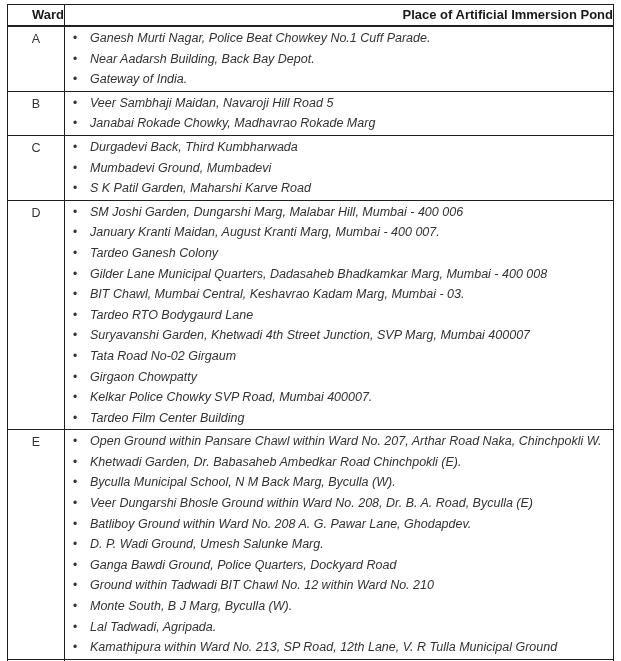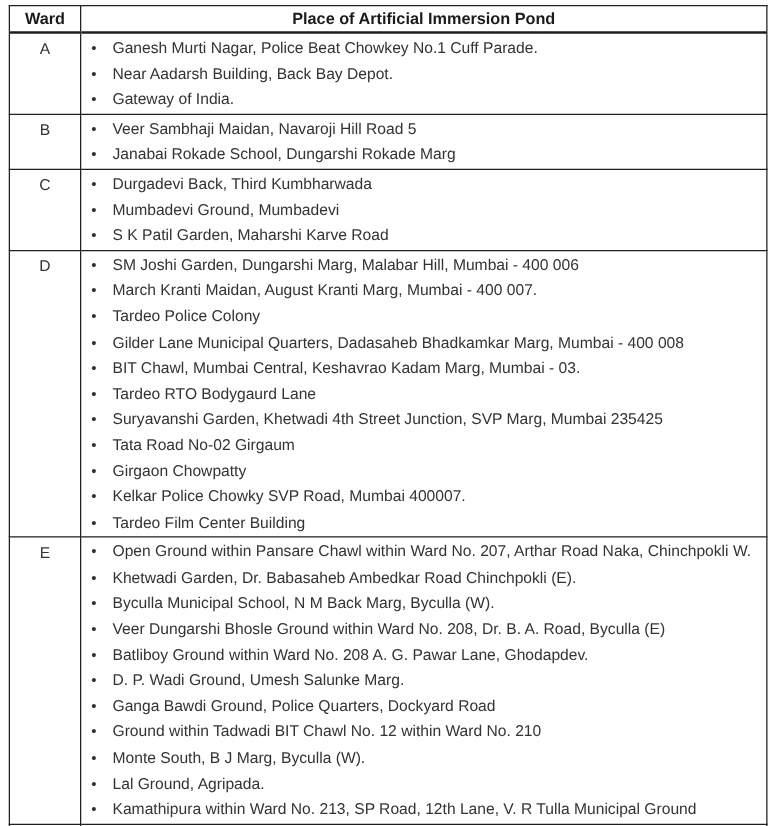--- a/index.html
+++ b/index.html
@@ -28,21 +28,21 @@
   .pond-table th,
   .pond-table td {
     border: 1px solid #1f1f1f;
     vertical-align: top;
     padding: 0;
   }
   .pond-table thead th {
     font-size: 13px;
     font-weight: bold;
     color: #1a1a1a;
-    text-align: center;
+    text-align: right;
     height: 20px;
     line-height: 20px;
     border-bottom-width: 2px;
   }
   col.ward-col { width: 57px; }
   td.ward-cell {
     text-align: center;
     font-size: 12.5px;
     color: #333333;
     padding-top: 2px;
@@ -60,20 +60,21 @@
   }
   .place-bullet {
     flex: none;
     width: 17px;
     margin-left: 8px;
     font-size: 12px;
     color: #333333;
   }
   .place-text {
     white-space: nowrap;
+    font-style: italic;
   }
   tr.partial-row td {
     height: 30px;
     border-top: 1px solid #1f1f1f;
   }
 </style>
 </head>
 <body>
 
 <div class="page">
@@ -108,21 +109,21 @@
         </tr>
         <tr>
           <td class="ward-cell">B</td>
           <td class="places-cell">
             <div class="place-item">
               <span class="place-bullet">•</span>
               <span class="place-text">Veer Sambhaji Maidan, Navaroji Hill Road 5</span>
             </div>
             <div class="place-item">
               <span class="place-bullet">•</span>
-              <span class="place-text">Janabai Rokade School, Dungarshi Rokade Marg</span>
+              <span class="place-text">Janabai Rokade Chowky, Madhavrao Rokade Marg</span>
             </div>
           </td>
         </tr>
         <tr>
           <td class="ward-cell">C</td>
           <td class="places-cell">
             <div class="place-item">
               <span class="place-bullet">•</span>
               <span class="place-text">Durgadevi Back, Third Kumbharwada</span>
             </div>
@@ -138,41 +139,41 @@
         </tr>
         <tr>
           <td class="ward-cell">D</td>
           <td class="places-cell">
             <div class="place-item">
               <span class="place-bullet">•</span>
               <span class="place-text">SM Joshi Garden, Dungarshi Marg, Malabar Hill, Mumbai - 400 006</span>
             </div>
             <div class="place-item">
               <span class="place-bullet">•</span>
-              <span class="place-text">March Kranti Maidan, August Kranti Marg, Mumbai - 400 007.</span>
-            </div>
-            <div class="place-item">
-              <span class="place-bullet">•</span>
-              <span class="place-text">Tardeo Police Colony</span>
+              <span class="place-text">January Kranti Maidan, August Kranti Marg, Mumbai - 400 007.</span>
+            </div>
+            <div class="place-item">
+              <span class="place-bullet">•</span>
+              <span class="place-text">Tardeo Ganesh Colony</span>
             </div>
             <div class="place-item">
               <span class="place-bullet">•</span>
               <span class="place-text">Gilder Lane Municipal Quarters, Dadasaheb Bhadkamkar Marg, Mumbai - 400 008</span>
             </div>
             <div class="place-item">
               <span class="place-bullet">•</span>
               <span class="place-text">BIT Chawl, Mumbai Central, Keshavrao Kadam Marg, Mumbai - 03.</span>
             </div>
             <div class="place-item">
               <span class="place-bullet">•</span>
               <span class="place-text">Tardeo RTO Bodygaurd Lane</span>
             </div>
             <div class="place-item">
               <span class="place-bullet">•</span>
-              <span class="place-text">Suryavanshi Garden, Khetwadi 4th Street Junction, SVP Marg, Mumbai 235425</span>
+              <span class="place-text">Suryavanshi Garden, Khetwadi 4th Street Junction, SVP Marg, Mumbai 400007</span>
             </div>
             <div class="place-item">
               <span class="place-bullet">•</span>
               <span class="place-text">Tata Road No-02 Girgaum</span>
             </div>
             <div class="place-item">
               <span class="place-bullet">•</span>
               <span class="place-text">Girgaon Chowpatty</span>
             </div>
             <div class="place-item">
@@ -219,21 +220,21 @@
             <div class="place-item">
               <span class="place-bullet">•</span>
               <span class="place-text">Ground within Tadwadi BIT Chawl No. 12 within Ward No. 210</span>
             </div>
             <div class="place-item">
               <span class="place-bullet">•</span>
               <span class="place-text">Monte South, B J Marg, Byculla (W).</span>
             </div>
             <div class="place-item">
               <span class="place-bullet">•</span>
-              <span class="place-text">Lal Ground, Agripada.</span>
+              <span class="place-text">Lal Tadwadi, Agripada.</span>
             </div>
             <div class="place-item">
               <span class="place-bullet">•</span>
               <span class="place-text">Kamathipura within Ward No. 213, SP Road, 12th Lane, V. R Tulla Municipal Ground</span>
             </div>
           </td>
         </tr>
         <tr class="partial-row">
           <td></td>
           <td></td>

